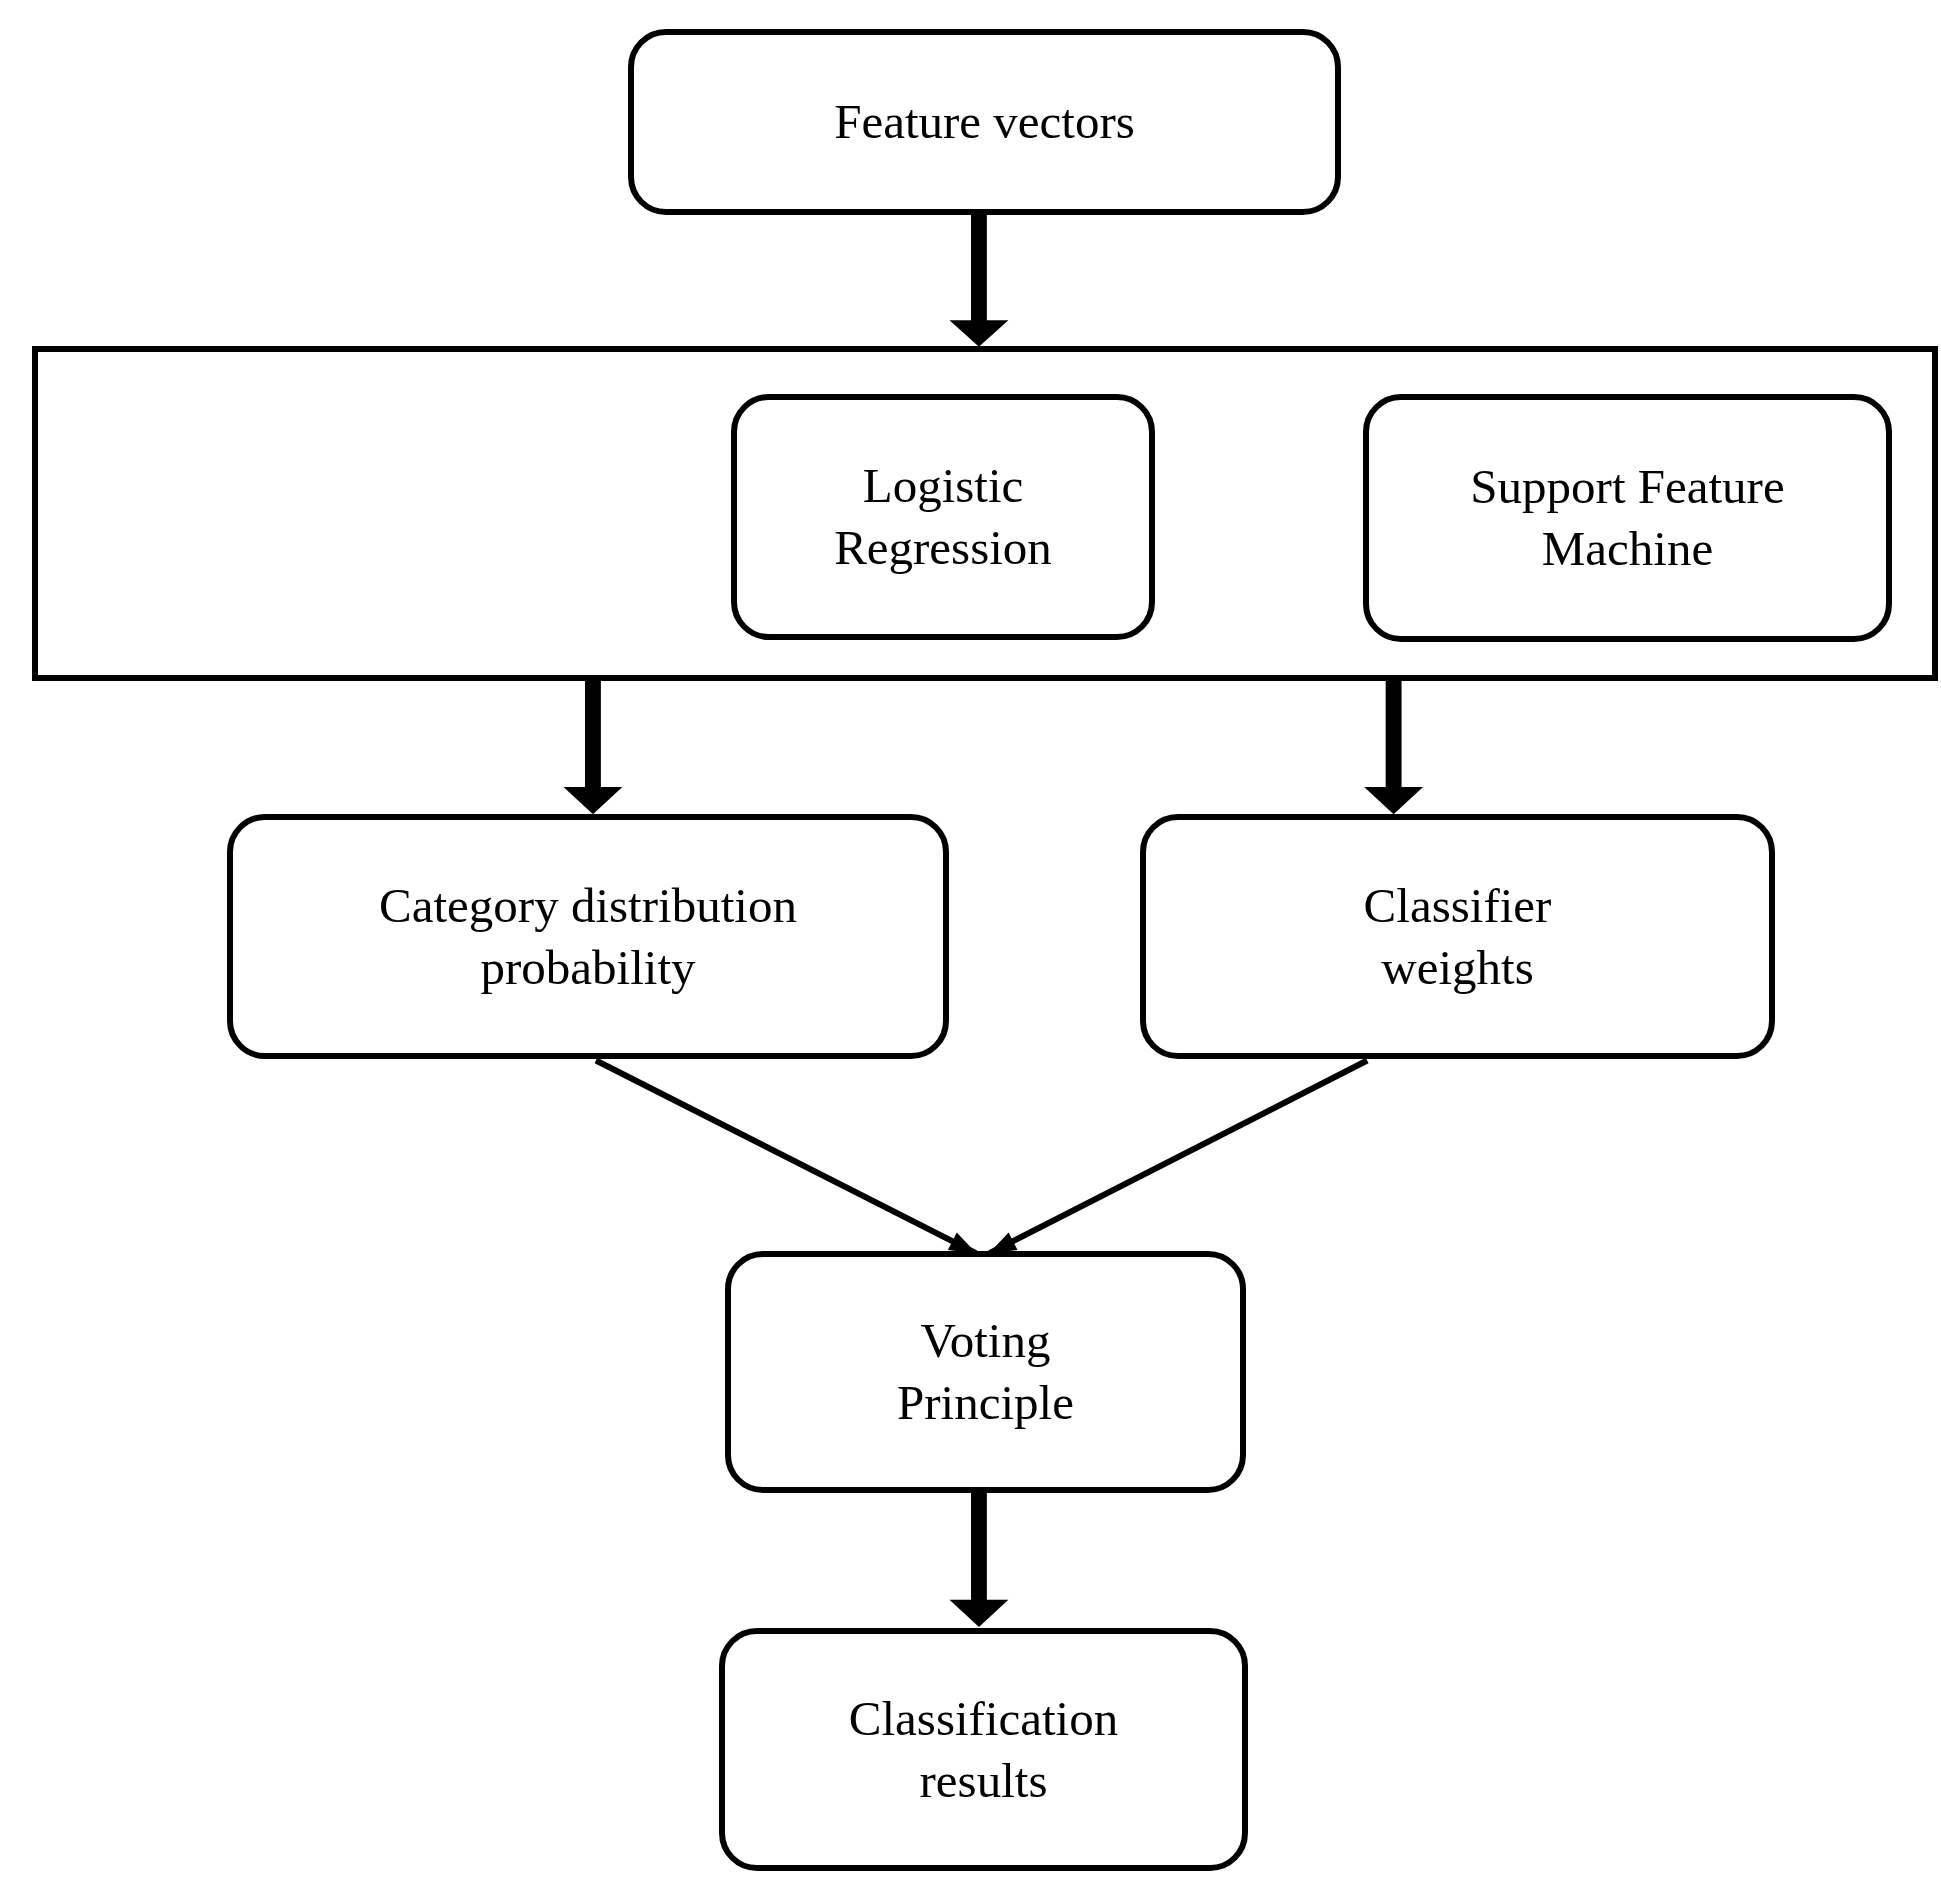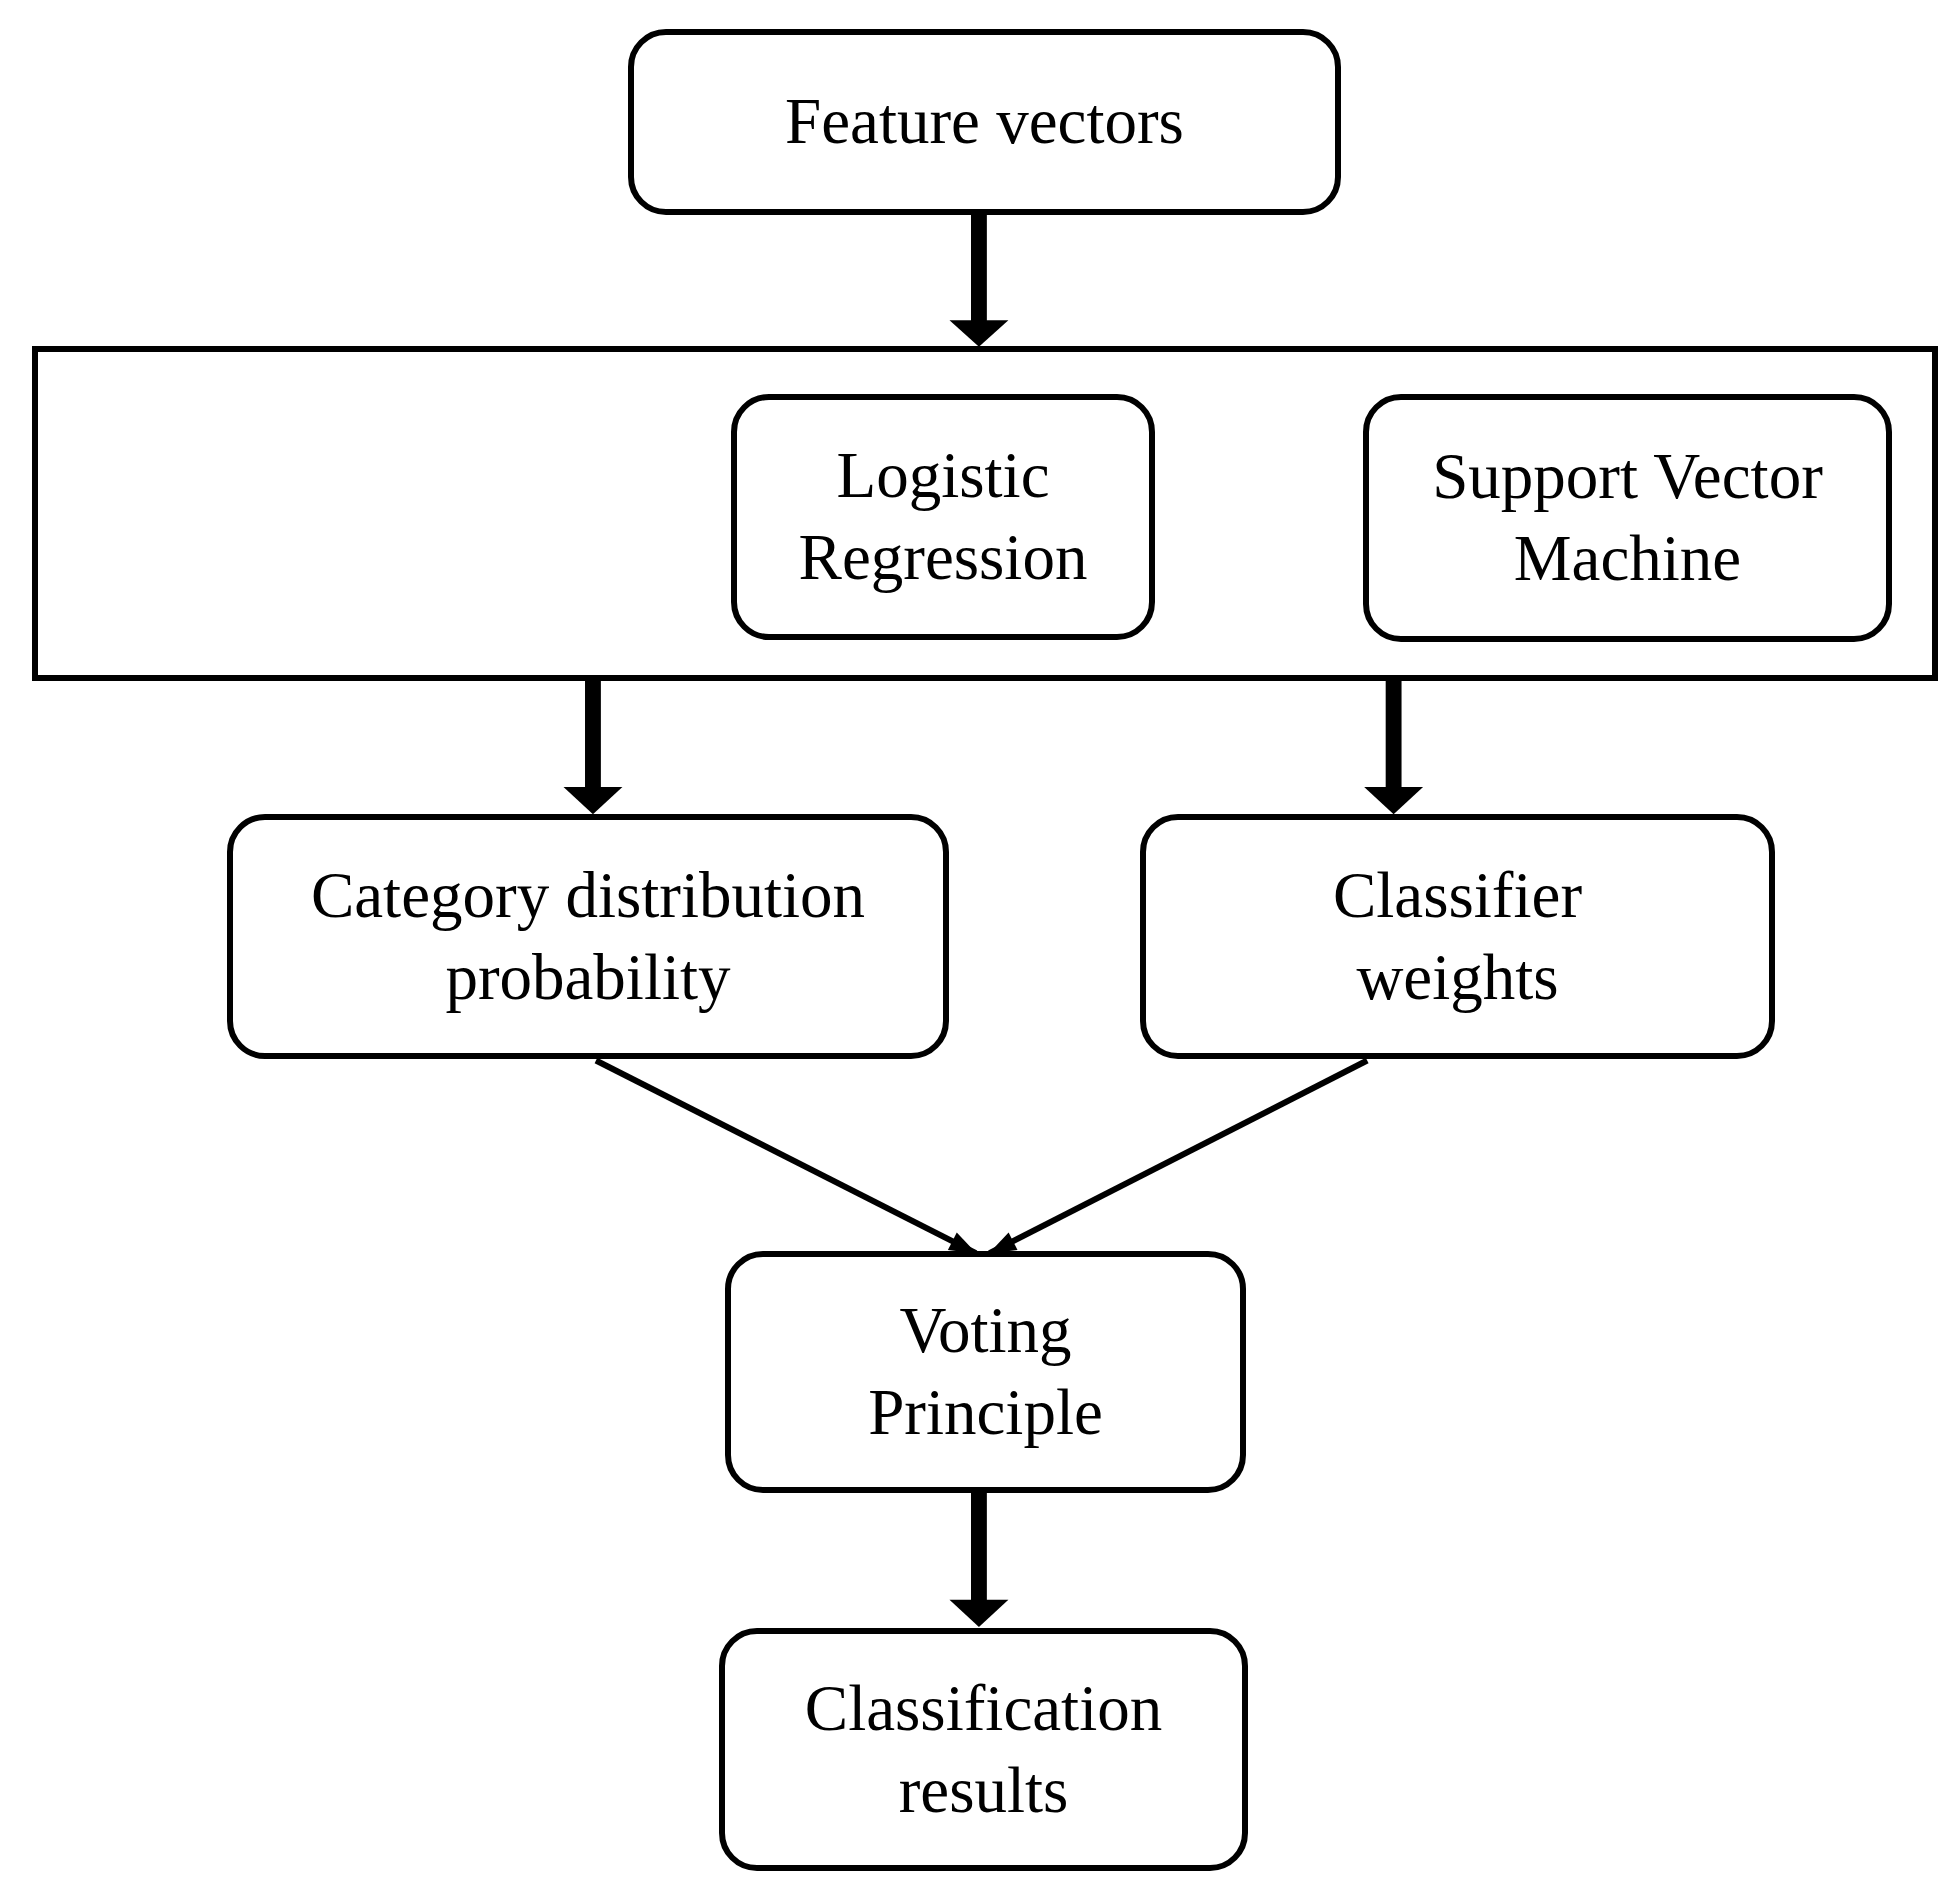--- a/index.html
+++ b/index.html
@@ -26,21 +26,21 @@
   .node {
     position: absolute;
     box-sizing: border-box;
     border: 6.8px solid #000000;
     border-radius: 38px;
     background: #ffffff;
     display: flex;
     align-items: center;
     justify-content: center;
     text-align: center;
-    font-size: 65px;
+    font-size: 49px;
     line-height: 1.26;
     white-space: pre-line;
     color: #000000;
   }
   .group-frame {
     position: absolute;
     box-sizing: border-box;
     border: 6.8px solid #000000;
     border-radius: 0;
     background: #ffffff;
@@ -98,21 +98,21 @@
   </svg>
 
   <div class="node n-feature">Feature vectors</div>
 
   <div class="group-frame n-container"></div>
 
 
   <div class="node n-logistic">Logistic
 Regression</div>
 
-  <div class="node n-svm">Support Vector
+  <div class="node n-svm">Support Feature
 Machine</div>
 
   <div class="node n-category">Category distribution
 probability</div>
 
   <div class="node n-weights">Classifier
 weights</div>
 
   <div class="node n-voting">Voting
 Principle</div>

